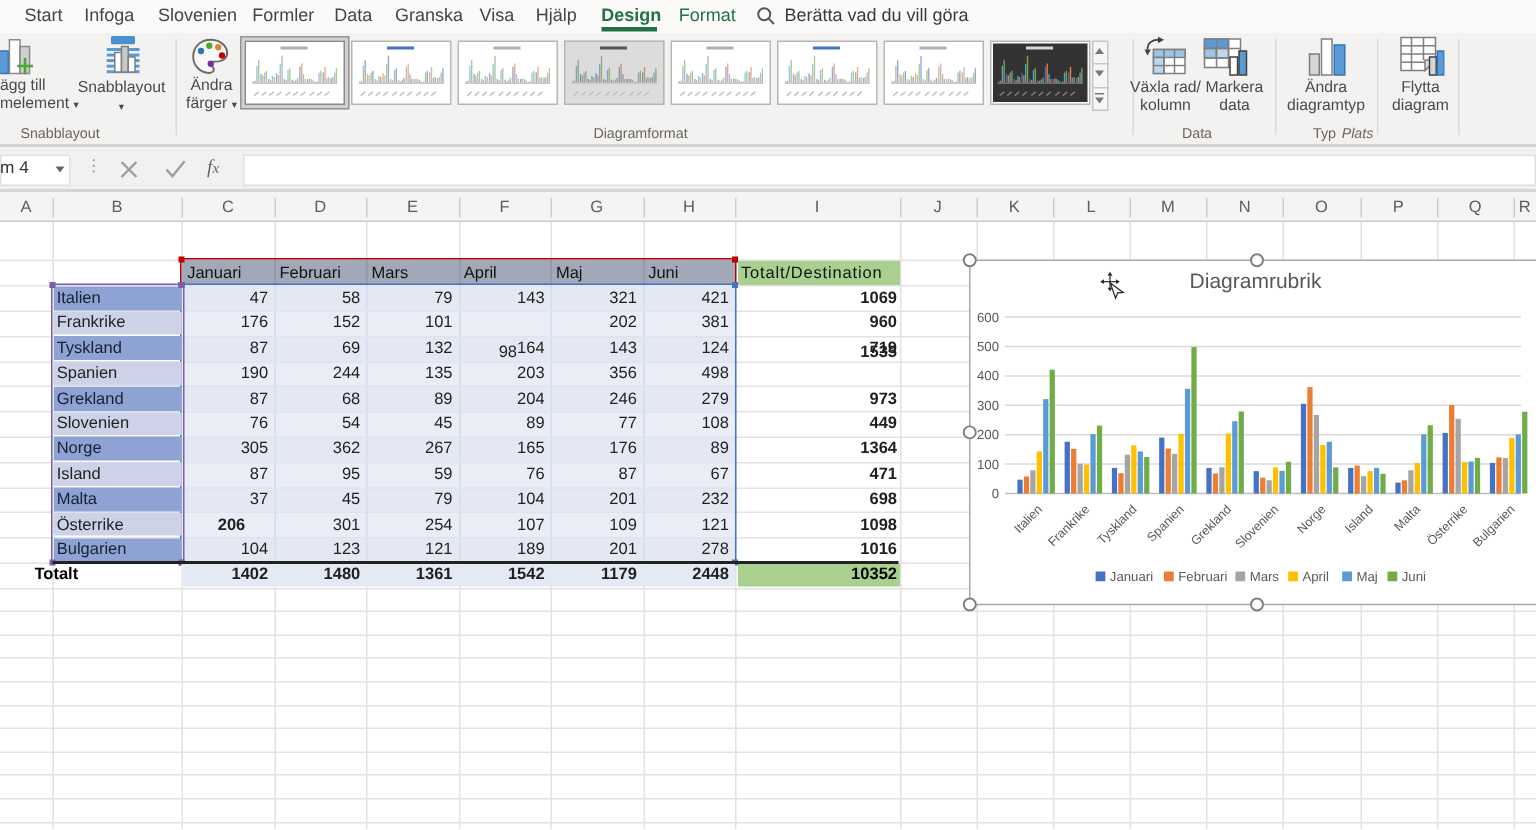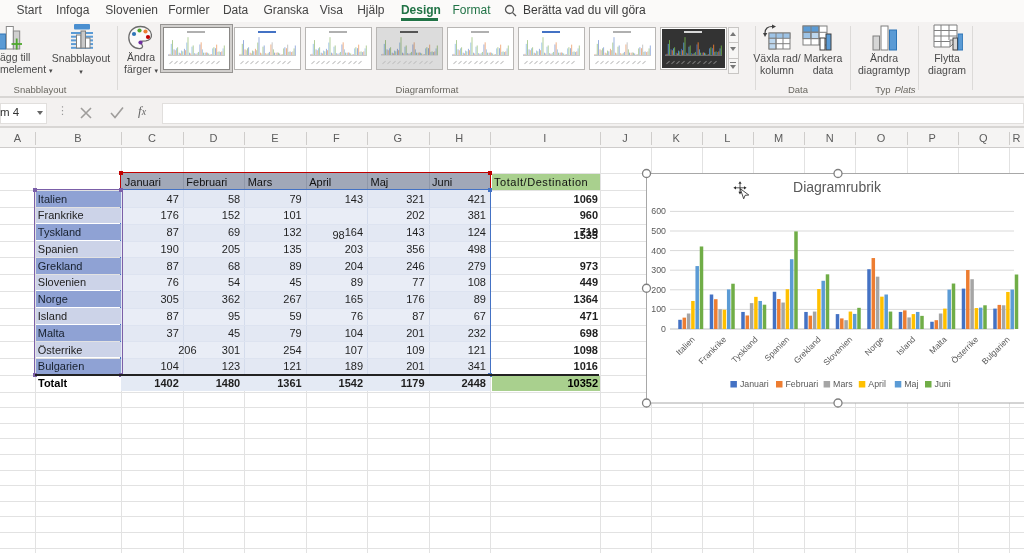--- a/index.html
+++ b/index.html
@@ -777,21 +777,21 @@
 <div class="cell num" style="left:428.6px;top:209.4px;width:57.39999999999998px;">381</div>
 <div class="cell num" style="left:491.5px;top:209.4px;width:106.5px;font-weight:bold;">960</div>
 <div class="cell num" style="left:121.3px;top:226.1px;width:57.500000000000014px;">87</div>
 <div class="cell num" style="left:182.8px;top:226.1px;width:57.39999999999998px;">69</div>
 <div class="cell num" style="left:244.2px;top:226.1px;width:57.5px;">132</div>
 <div class="cell num" style="left:305.7px;top:226.1px;width:57.400000000000034px;">164</div>
 <div class="cell num" style="left:367.1px;top:226.1px;width:57.5px;">143</div>
 <div class="cell num" style="left:428.6px;top:226.1px;width:57.39999999999998px;">124</div>
 <div class="cell num" style="left:491.5px;top:226.1px;width:106.5px;font-weight:bold;">719</div>
 <div class="cell num" style="left:121.3px;top:242.9px;width:57.500000000000014px;">190</div>
-<div class="cell num" style="left:182.8px;top:242.9px;width:57.39999999999998px;">205</div>
+<div class="cell num" style="left:182.8px;top:242.9px;width:57.39999999999998px;">244</div>
 <div class="cell num" style="left:244.2px;top:242.9px;width:57.5px;">135</div>
 <div class="cell num" style="left:305.7px;top:242.9px;width:57.400000000000034px;">203</div>
 <div class="cell num" style="left:367.1px;top:242.9px;width:57.5px;">356</div>
 <div class="cell num" style="left:428.6px;top:242.9px;width:57.39999999999998px;">498</div>
 <div class="cell num" style="left:491.5px;top:229px;width:106.5px;font-weight:bold;">1535</div>
 <div class="cell num" style="left:121.3px;top:259.7px;width:57.500000000000014px;">87</div>
 <div class="cell num" style="left:182.8px;top:259.7px;width:57.39999999999998px;">68</div>
 <div class="cell num" style="left:244.2px;top:259.7px;width:57.5px;">89</div>
 <div class="cell num" style="left:305.7px;top:259.7px;width:57.400000000000034px;">204</div>
 <div class="cell num" style="left:367.1px;top:259.7px;width:57.5px;">246</div>
@@ -818,37 +818,37 @@
 <div class="cell num" style="left:367.1px;top:310.0px;width:57.5px;">87</div>
 <div class="cell num" style="left:428.6px;top:310.0px;width:57.39999999999998px;">67</div>
 <div class="cell num" style="left:491.5px;top:310.0px;width:106.5px;font-weight:bold;">471</div>
 <div class="cell num" style="left:121.3px;top:326.8px;width:57.500000000000014px;">37</div>
 <div class="cell num" style="left:182.8px;top:326.8px;width:57.39999999999998px;">45</div>
 <div class="cell num" style="left:244.2px;top:326.8px;width:57.5px;">79</div>
 <div class="cell num" style="left:305.7px;top:326.8px;width:57.400000000000034px;">104</div>
 <div class="cell num" style="left:367.1px;top:326.8px;width:57.5px;">201</div>
 <div class="cell num" style="left:428.6px;top:326.8px;width:57.39999999999998px;">232</div>
 <div class="cell num" style="left:491.5px;top:326.8px;width:106.5px;font-weight:bold;">698</div>
-<div class="cell num" style="left:139px;top:343.5px;width:57.500000000000014px;">206</div>
+<div class="cell num" style="left:106px;top:343.5px;width:57.500000000000014px;font-weight:bold;">206</div>
 <div class="cell num" style="left:182.8px;top:343.5px;width:57.39999999999998px;">301</div>
 <div class="cell num" style="left:244.2px;top:343.5px;width:57.5px;">254</div>
 <div class="cell num" style="left:305.7px;top:343.5px;width:57.400000000000034px;">107</div>
 <div class="cell num" style="left:367.1px;top:343.5px;width:57.5px;">109</div>
 <div class="cell num" style="left:428.6px;top:343.5px;width:57.39999999999998px;">121</div>
 <div class="cell num" style="left:491.5px;top:343.5px;width:106.5px;font-weight:bold;">1098</div>
 <div class="cell num" style="left:121.3px;top:360.3px;width:57.500000000000014px;">104</div>
 <div class="cell num" style="left:182.8px;top:360.3px;width:57.39999999999998px;">123</div>
 <div class="cell num" style="left:244.2px;top:360.3px;width:57.5px;">121</div>
 <div class="cell num" style="left:305.7px;top:360.3px;width:57.400000000000034px;">189</div>
 <div class="cell num" style="left:367.1px;top:360.3px;width:57.5px;">201</div>
-<div class="cell num" style="left:428.6px;top:360.3px;width:57.39999999999998px;">341</div>
+<div class="cell num" style="left:428.6px;top:360.3px;width:57.39999999999998px;">278</div>
 <div class="cell num" style="left:491.5px;top:360.3px;width:106.5px;font-weight:bold;">1016</div>
 <div class="abs" style="left:34.7px;top:373.8px;width:564.8px;height:2px;background:#222;"></div>
 <div class="abs" style="left:121.3px;top:375.8px;width:368.7px;height:15.7px;background:#e4eaf4;"></div>
-<div class="cell" style="left:38px;top:377.3px;font-weight:bold;color:#000;text-align:center;">Totalt</div>
+<div class="cell" style="left:23px;top:377.3px;font-weight:bold;color:#000;text-align:center;">Totalt</div>
 <div class="cell num" style="left:121.3px;top:377.3px;width:57.500000000000014px;font-weight:bold;">1402</div>
 <div class="cell num" style="left:182.8px;top:377.3px;width:57.39999999999998px;font-weight:bold;">1480</div>
 <div class="cell num" style="left:244.2px;top:377.3px;width:57.5px;font-weight:bold;">1361</div>
 <div class="cell num" style="left:305.7px;top:377.3px;width:57.400000000000034px;font-weight:bold;">1542</div>
 <div class="cell num" style="left:367.1px;top:377.3px;width:57.5px;font-weight:bold;">1179</div>
 <div class="cell num" style="left:428.6px;top:377.3px;width:57.39999999999998px;font-weight:bold;">2448</div>
 <div class="abs" style="left:491.5px;top:375.8px;width:108px;height:15.7px;background:#a9d08e;"></div>
 <div class="cell num" style="left:491.5px;top:377.3px;width:106.5px;font-weight:bold;color:#000;">10352</div>
 <div class="abs" style="left:646px;top:172.5px;width:378px;height:230.5px;background:#fff;"></div>
 <svg class="abs" style="left:640px;top:166.5px;" width="384" height="242.5" viewBox="0 0 384 242.5">

